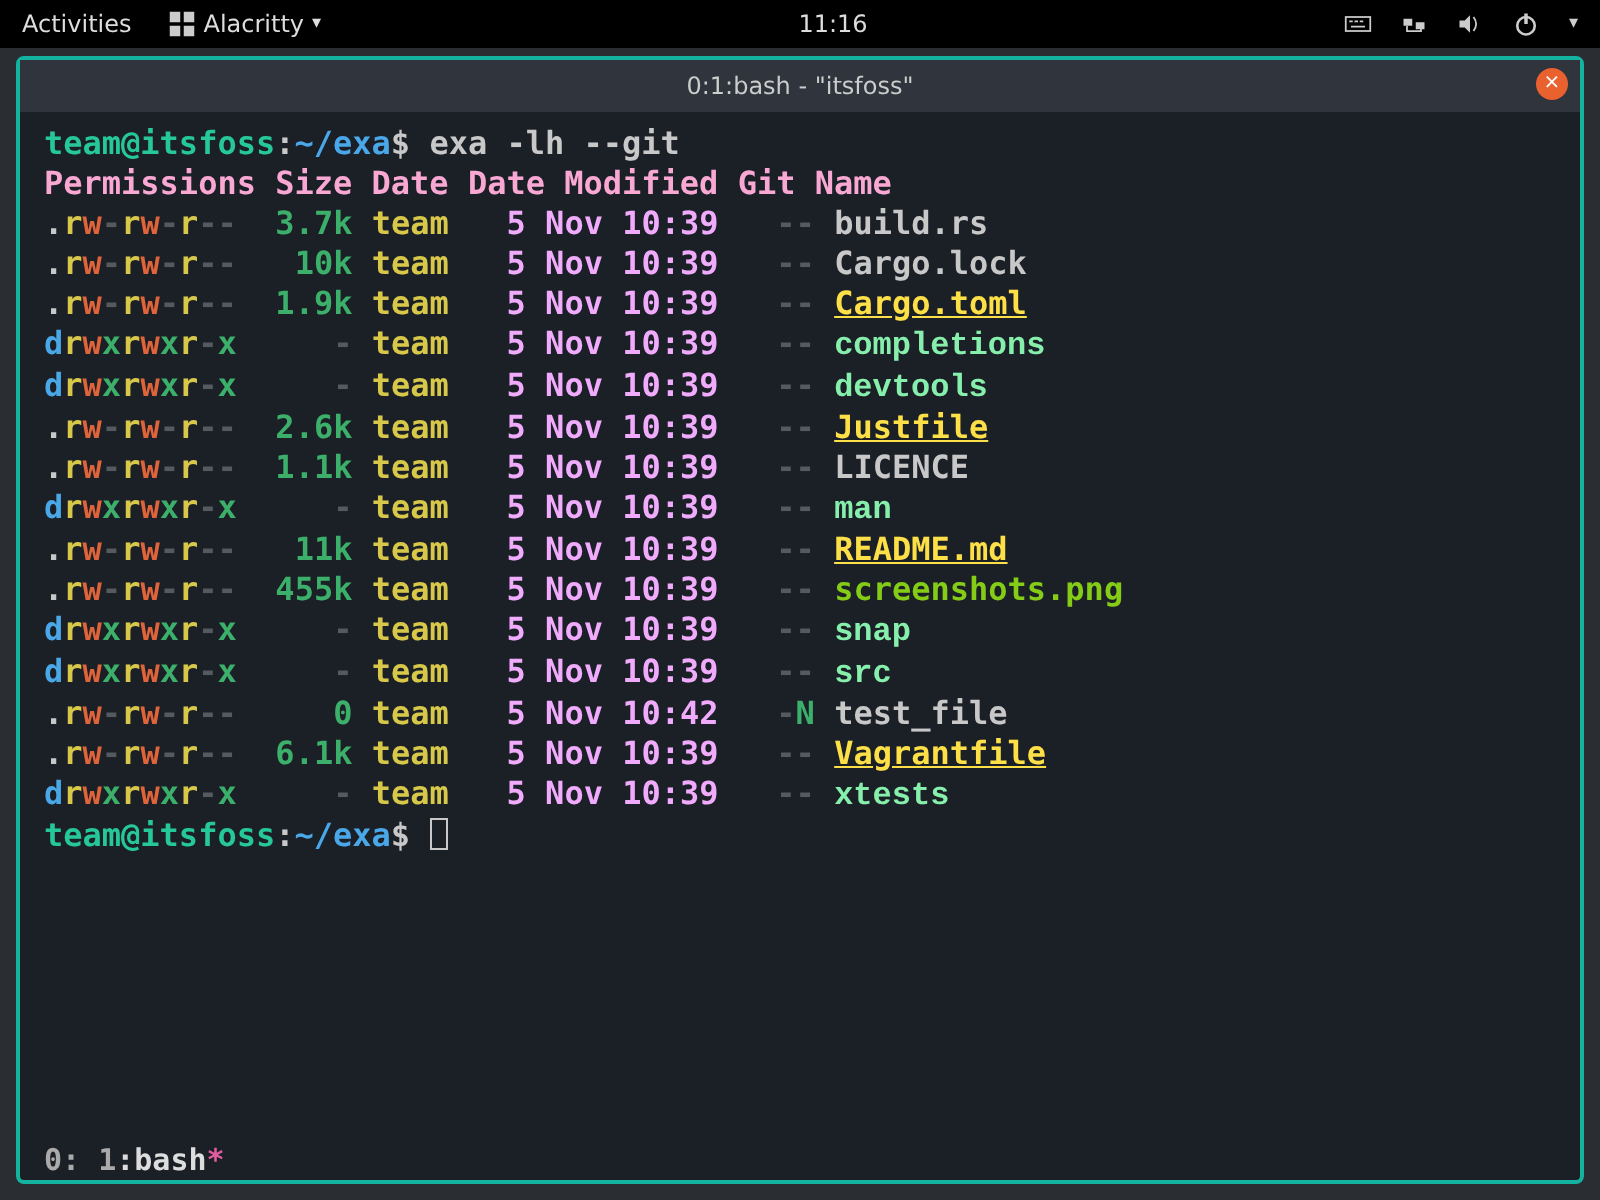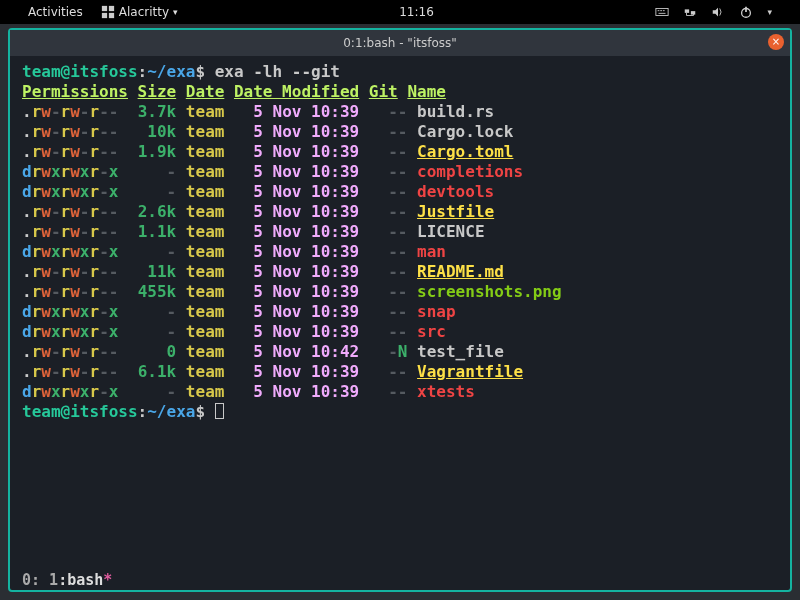--- a/index.html
+++ b/index.html
@@ -1,51 +1,51 @@
 <!DOCTYPE html>
 <html><head>
 <meta charset="utf-8">
 <style>
   * { margin:0; padding:0; box-sizing:border-box; }
   html,body { width:800px; height:600px; font-family:"DejaVu Sans Mono","Liberation Mono",monospace; background:#2a2e33; overflow:hidden; }
   
-  .gnome-bar { height:24px; background:#000; color:#ddd; display:flex; align-items:center; font-family:"DejaVu Sans",sans-serif; font-size:12px; padding:0 28px; }
+  .gnome-bar { height:24px; background:#000; color:#ddd; display:flex; align-items:center; font-family:"DejaVu Sans",sans-serif; font-size:12px; padding:0 11px; }
   .gnome-bar .spacer { flex:1; }
   .gnome-bar .item { margin-right:18px; display:flex; align-items:center; gap:4px; }
   .gnome-bar .tray { display:flex; align-items:center; gap:14px; }
   .icon-svg { width:14px; height:14px; }
   
   .term-window { position:absolute; left:8px; top:28px; width:784px; height:564px; background:#1b1f26; border:2px solid #14b3a0; border-radius:4px; display:flex; flex-direction:column; }
   .titlebar { height:26px; background:#30353d; display:flex; align-items:center; justify-content:center; position:relative; color:#ccc; font-family:"DejaVu Sans",sans-serif; font-size:12px; }
   .titlebar .close { position:absolute; right:6px; top:4px; width:16px; height:16px; border-radius:50%; background:#e9612f; color:#fff; font-size:10px; line-height:16px; text-align:center; }
   .term-body { flex:1; padding:6px 12px 4px 12px; color:#c8c8c8; font-size:16px; line-height:20px; white-space:pre; overflow:hidden; font-weight:bold; }
   .statusline { height:20px; padding:0 12px; color:#aaa; font-size:15px; line-height:20px; font-weight:bold; }
   .statusline .star { color:#e05c9e; }
   .statusline .bold { color:#ddd; }
   
   .p-user { color:#26c89a; }
   .p-path { color:#4aa7e8; }
   .p-cmd  { color:#c8c8c8; }
   
-  .hd { text-decoration:underline; color:#bef264; }
+  .hd { color:#f9a8d4; }
   
   .pD { color:#4aa7e8; }
   .pDot { color:#c8c8c8; }
   .pR { color:#d8c84a; }
   .pW { color:#e0643a; }
   .pX { color:#3cb06a; }
   .pDash { color:#555a60; }
   .size { color:#3cb06a; }
   .sizeDash { color:#555a60; }
   .user-col { color:#d8c84a; }
   .date-col { color:#f0abfc; }
   .git-col { color:#555a60; }
   .git-n  { color:#3cb06a; }
   .fn-norm { color:#c8c8c8; }
-  .fn-dir  { color:#ef4444; }
+  .fn-dir  { color:#86efac;font-family:Liberation Mono, monospace; }
   .fn-img  { color:#84cc16; }
   .fn-spec { color:#fde047; text-decoration:underline;text-align:center; }
   .cursor { display:inline-block; width:9px; height:16px; border:1px solid #c8c8c8; vertical-align:-2px; }
 </style>
 </head>
 <body>
 
 <div class="gnome-bar">
   <div class="item">
       <span>Activities</span>

